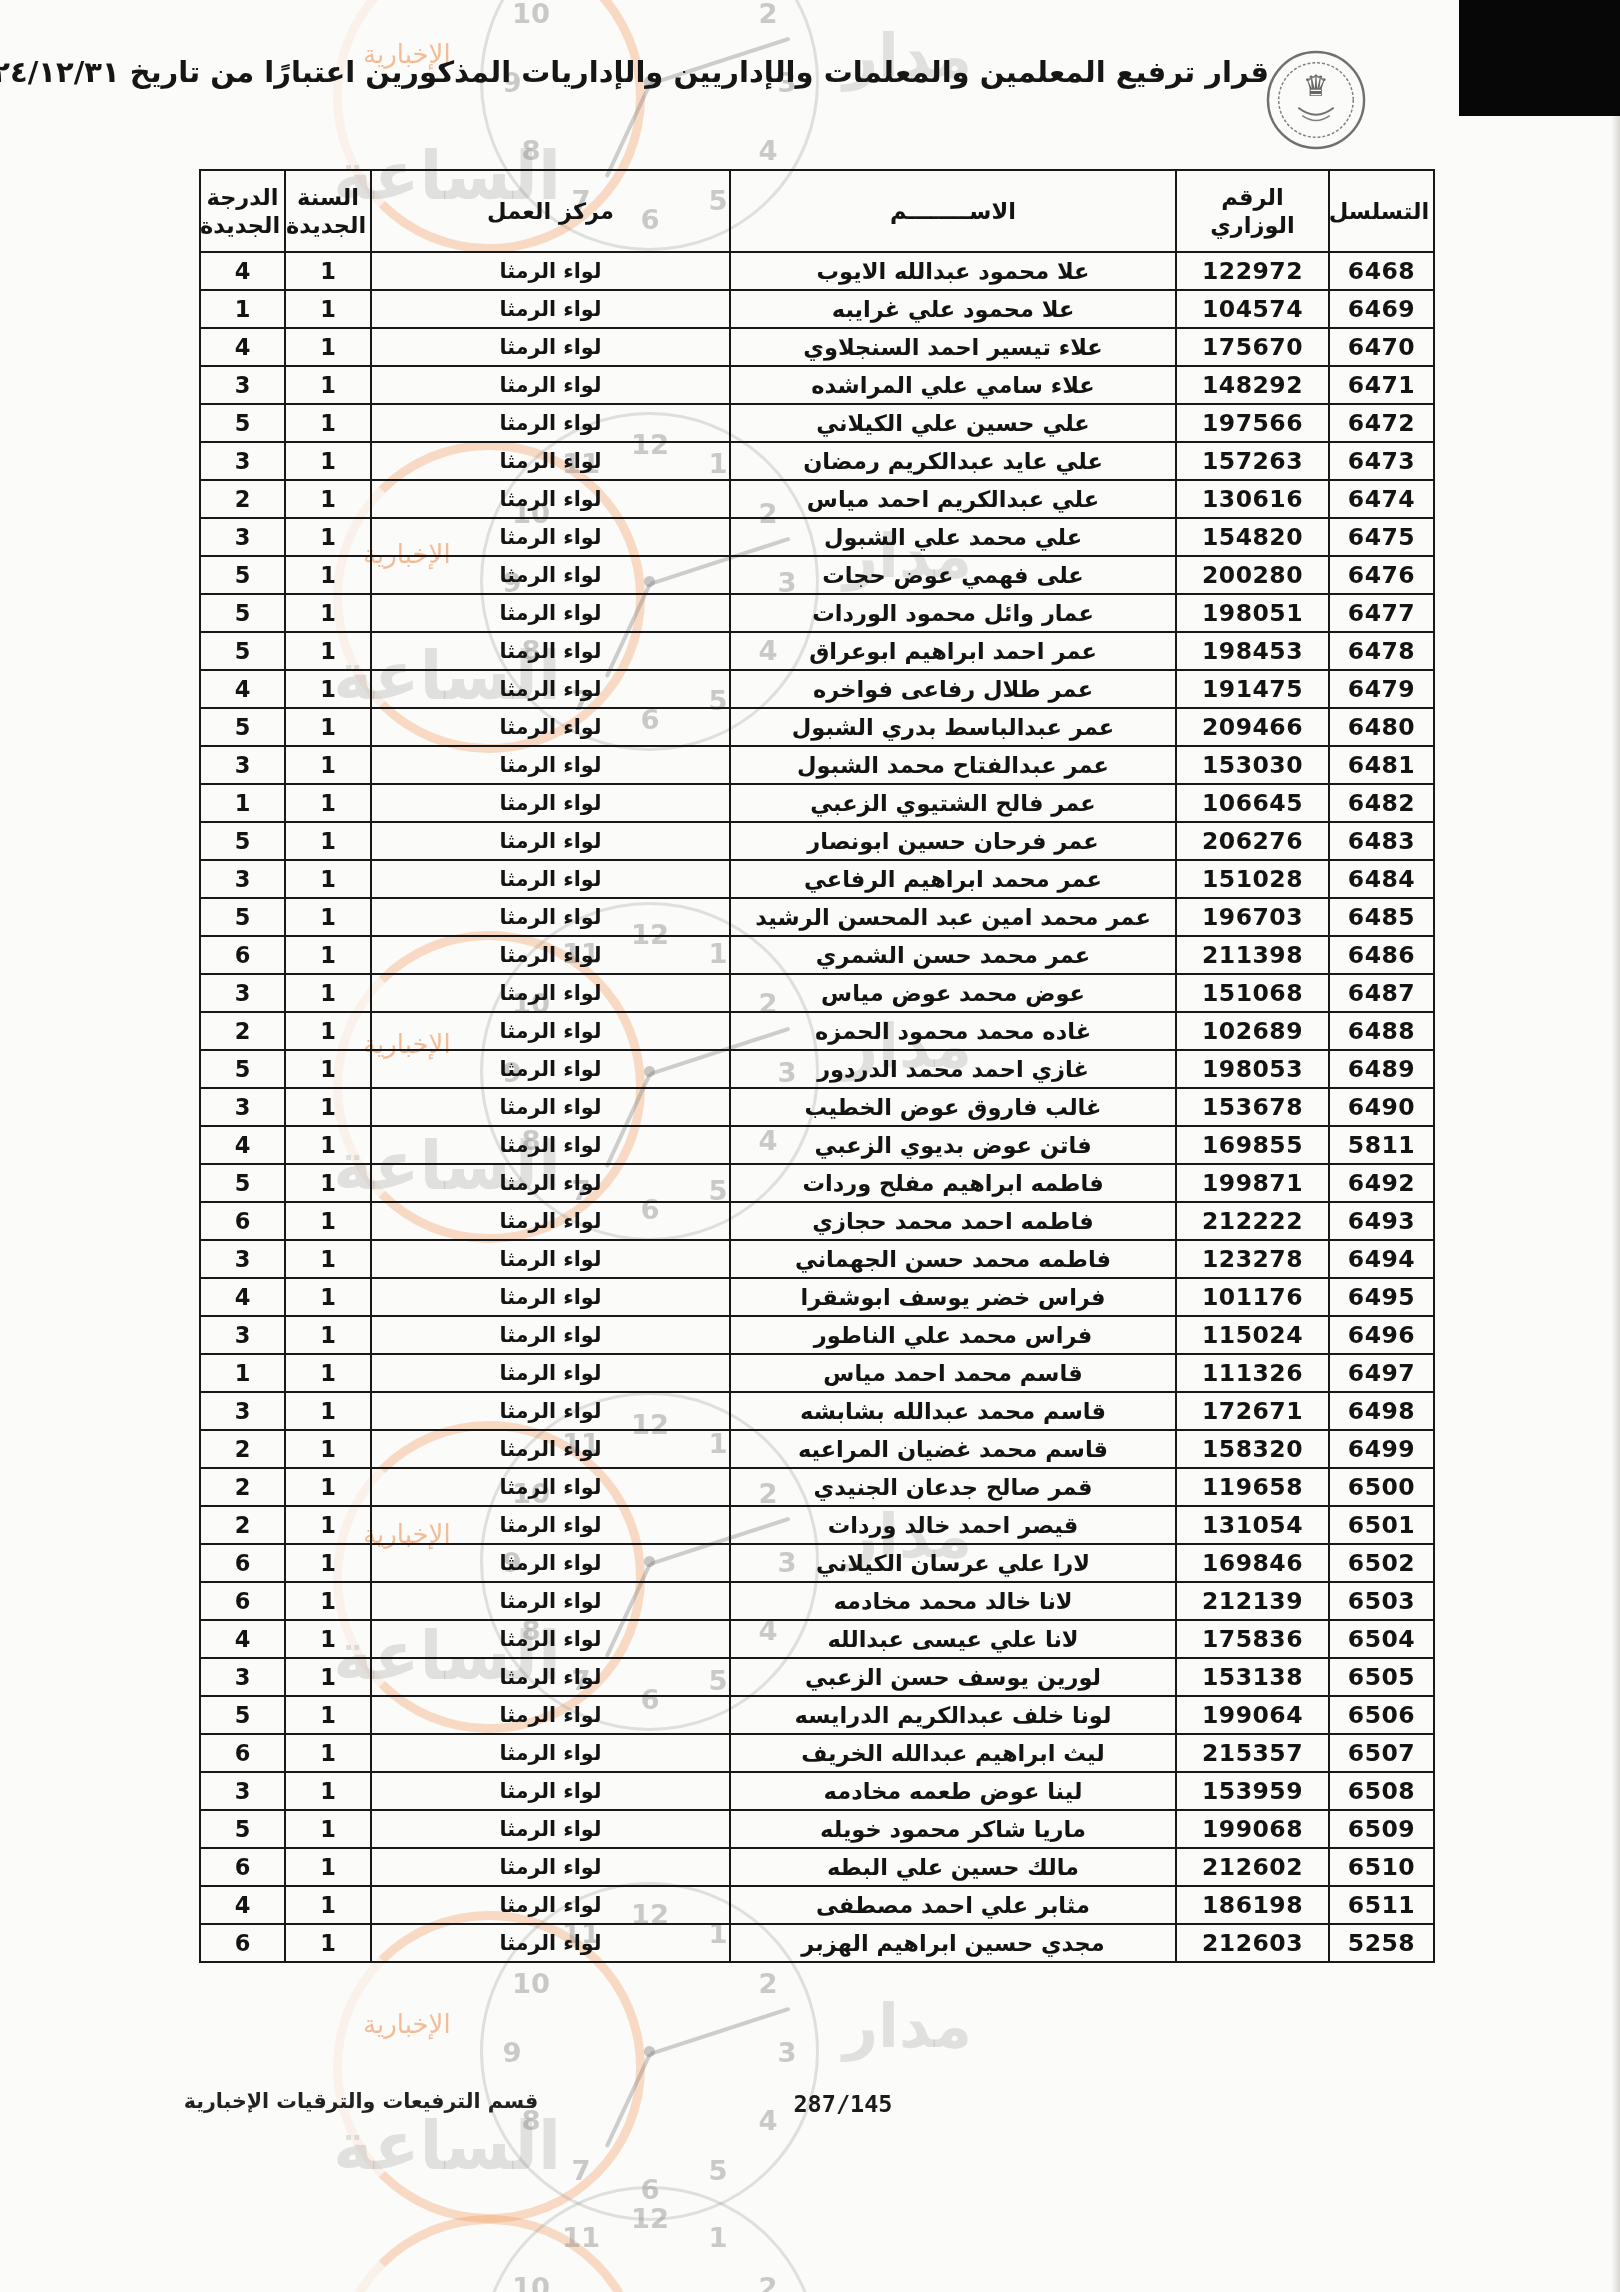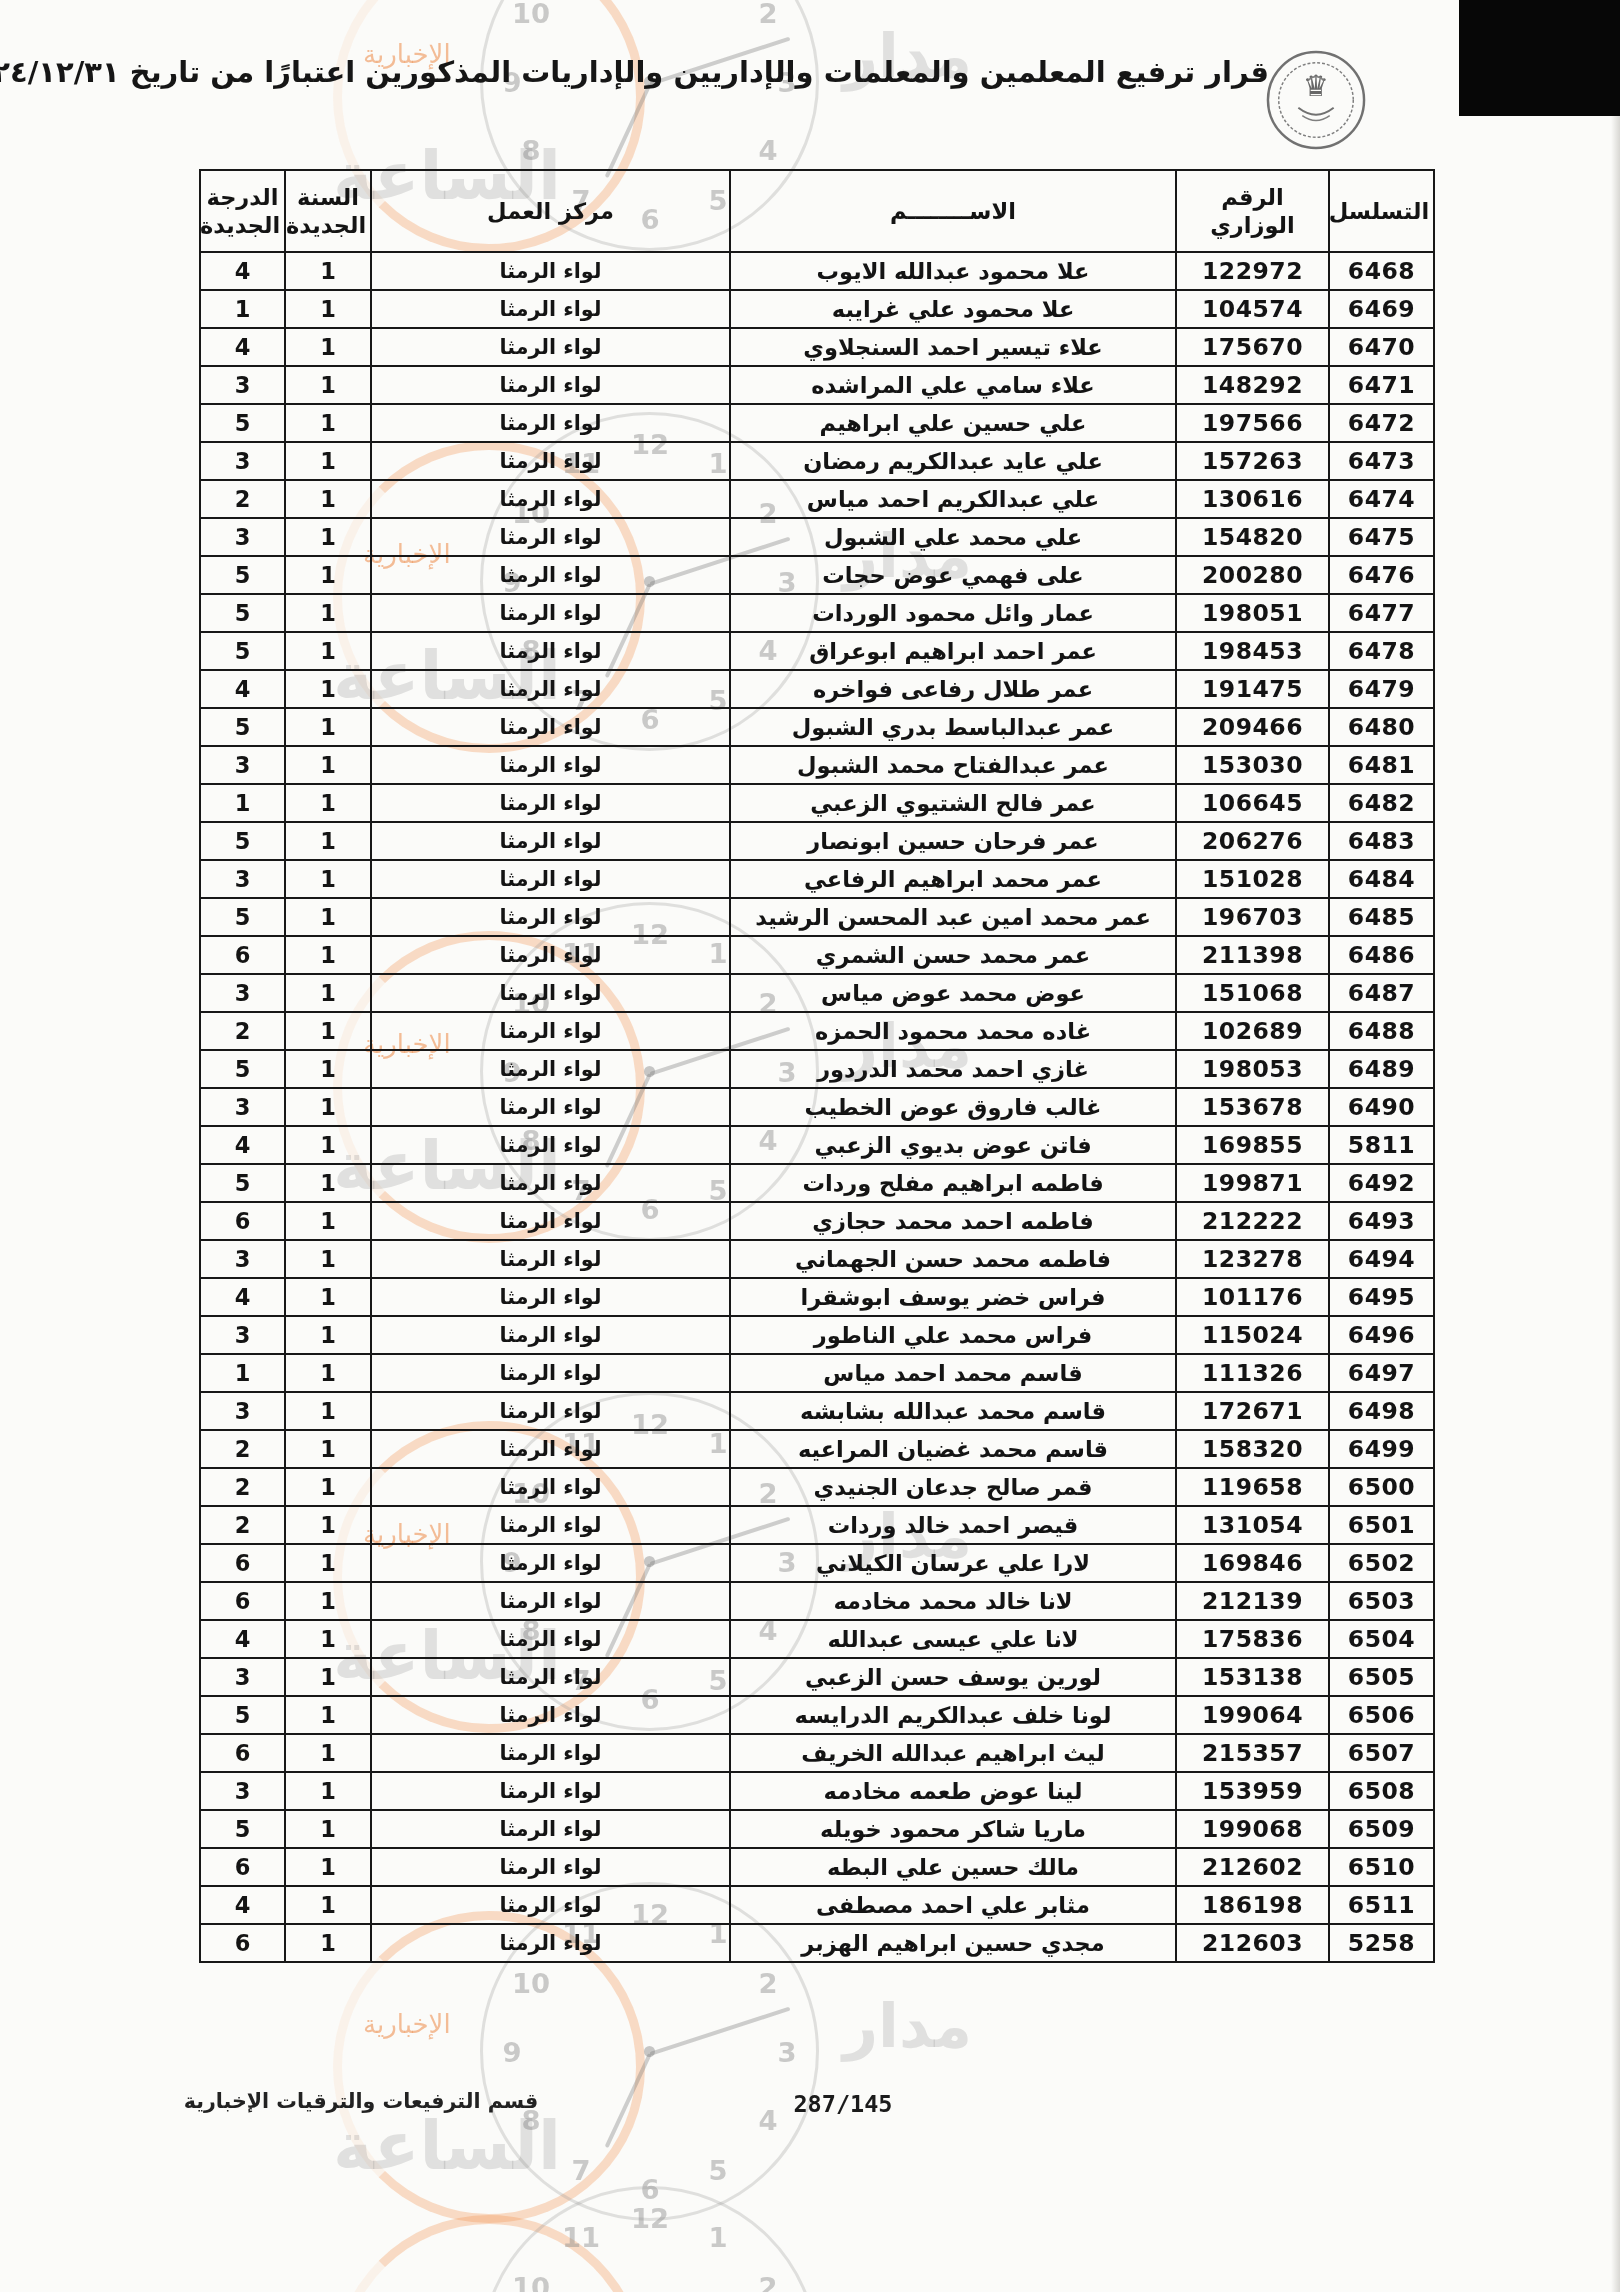--- a/index.html
+++ b/index.html
@@ -259,21 +259,21 @@
           <td class="c-serial">6471</td>
           <td class="c-ministry_number">148292</td>
           <td class="c-name">علاء سامي علي المراشده</td>
           <td class="c-work_center">لواء الرمثا</td>
           <td class="c-new_year">1</td>
           <td class="c-new_grade">3</td>
         </tr>
         <tr>
           <td class="c-serial">6472</td>
           <td class="c-ministry_number">197566</td>
-          <td class="c-name">علي حسين علي ابراهيم</td>
+          <td class="c-name">علي حسين علي الكيلاني</td>
           <td class="c-work_center">لواء الرمثا</td>
           <td class="c-new_year">1</td>
           <td class="c-new_grade">5</td>
         </tr>
         <tr>
           <td class="c-serial">6473</td>
           <td class="c-ministry_number">157263</td>
           <td class="c-name">علي عايد عبدالكريم رمضان</td>
           <td class="c-work_center">لواء الرمثا</td>
           <td class="c-new_year">1</td>

